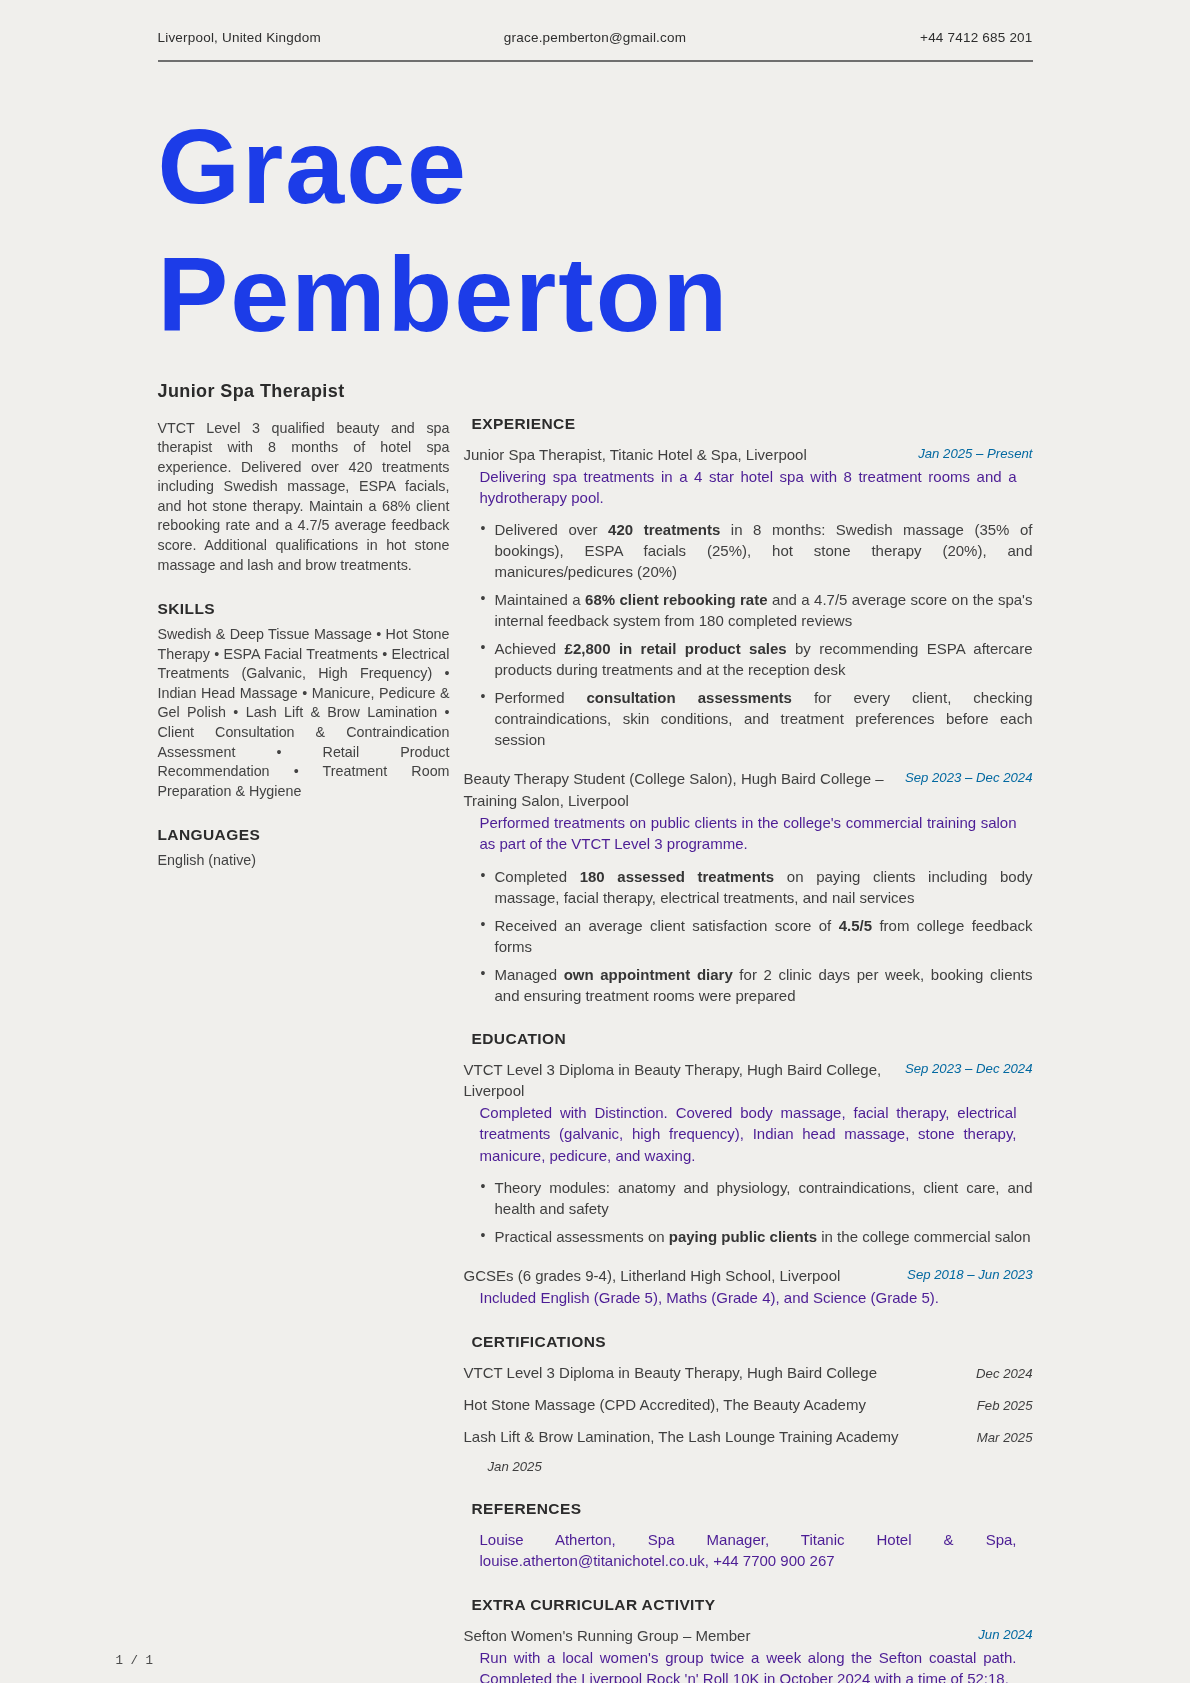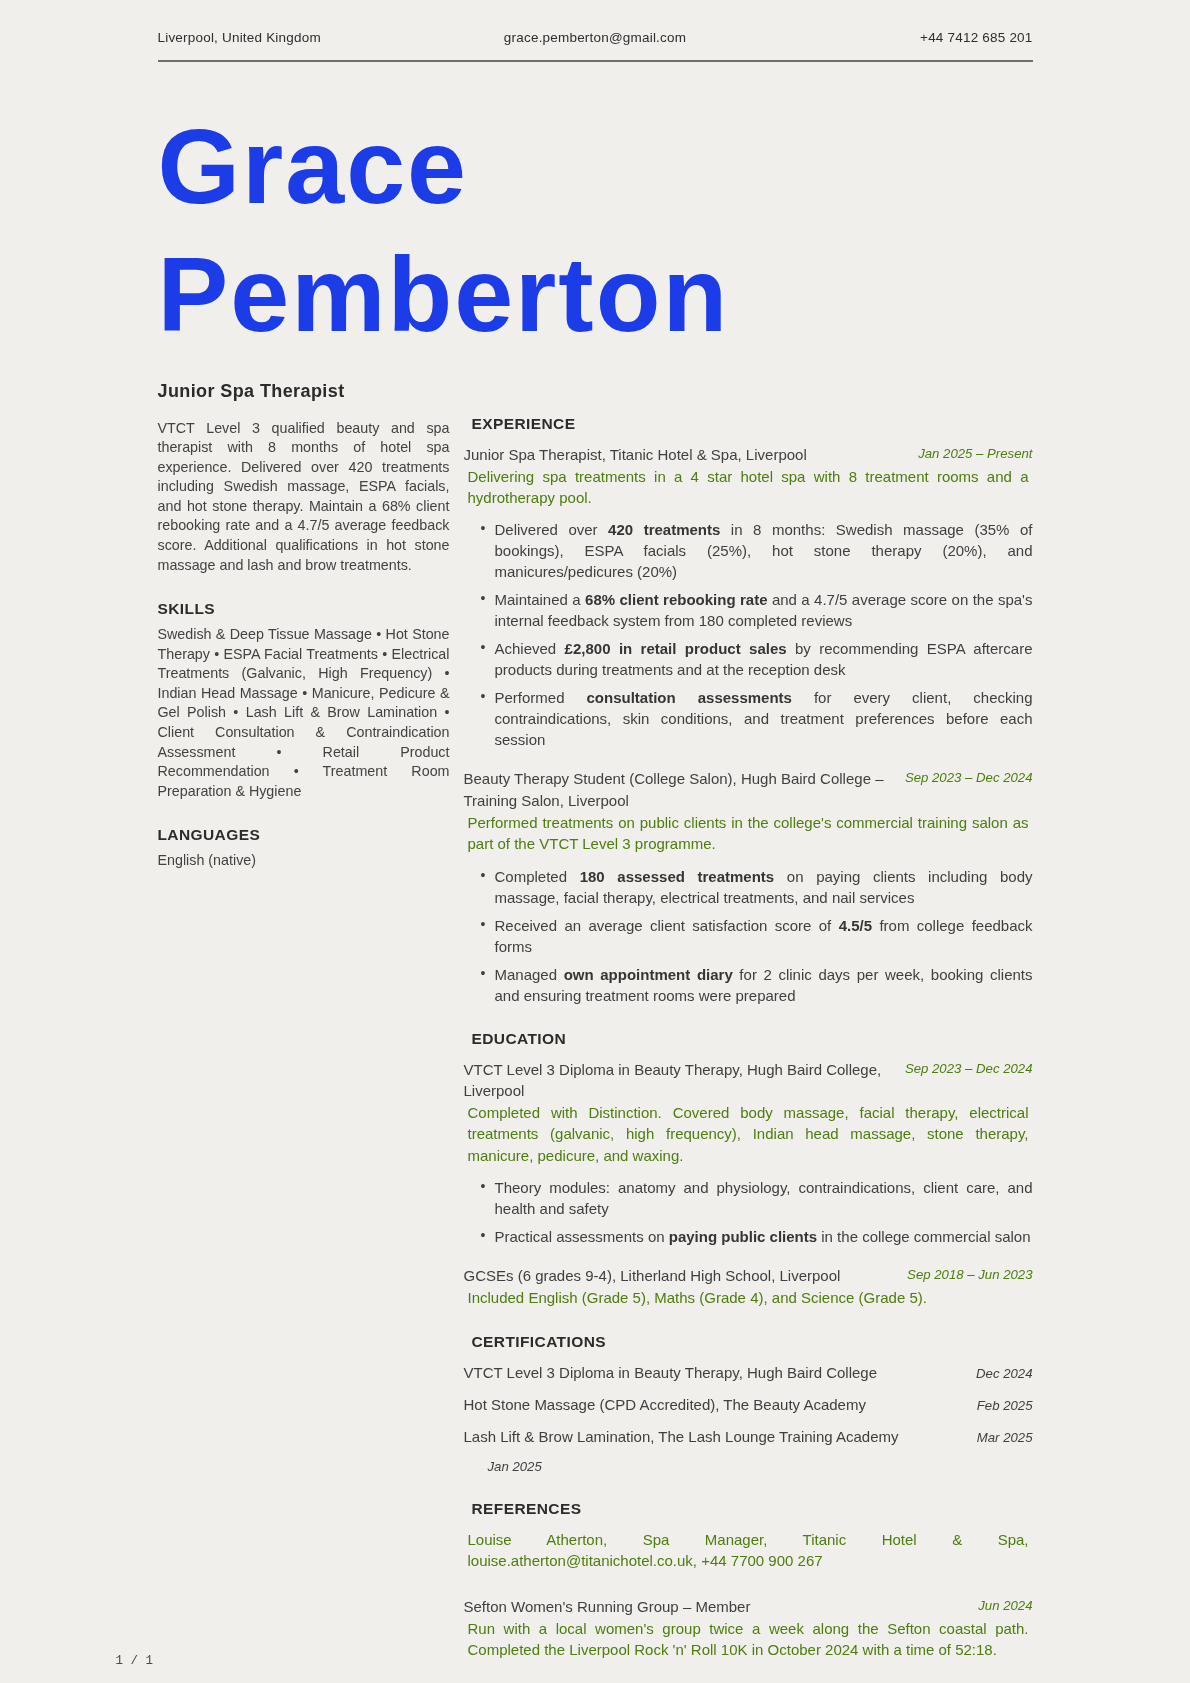--- a/index.html
+++ b/index.html
@@ -61,26 +61,26 @@
   .section-heading {
     font-size:15.5px; font-weight:700; color:#2b2b2b;
     letter-spacing:0.4px; margin:0 8px 11px;
   }
   .section { margin-bottom:24px; }
 
   .entry { margin-bottom:13px; }
   .entry-head { font-size:15px; color:#3f3f3f; line-height:1.42; }
   .entry-date {
     float:right; font-style:italic; font-size:13.2px;
-    color:#4d7c0f; margin-left:14px; white-space:nowrap;
+    color:#0369a1; margin-left:14px; white-space:nowrap;
     position:relative; top:1px;
   }
   .entry-desc {
-    font-size:15px; color:#4d7c0f; line-height:1.42;
-    text-align:justify; margin:1px 4px 0;
+    font-size:15px; color:#4c1d95; line-height:1.42;
+    text-align:justify; margin:1px 16px 0;
   }
   ul.bullets { margin:11px 0 18px; padding:0 0 0 31px; list-style:none; }
   ul.bullets li {
     position:relative;
     font-size:15px; color:#3f3f3f; line-height:1.4;
     margin-bottom:7px; text-align:justify;
   }
   ul.bullets li::before {
     content:"\2022";
     position:absolute; left:-14px; top:0px;
@@ -205,20 +205,21 @@
           <span class="cert-date">Jan 2025</span>
         </div>
       </div>
 
       <div class="section">
         <div class="section-heading">REFERENCES</div>
         <p class="entry-desc">Louise Atherton, Spa Manager, Titanic Hotel &amp; Spa, louise.atherton@titanichotel.co.uk, +44 7700 900 267</p>
       </div>
 
       <div class="section">
+        <div class="section-heading">EXTRA CURRICULAR ACTIVITY</div>
         <div class="entry">
           <div class="entry-head">
             <span class="entry-date">Jun 2024</span>
             <span>Sefton Women's Running Group – Member</span>
           </div>
           <p class="entry-desc">Run with a local women's group twice a week along the Sefton coastal path. Completed the Liverpool Rock 'n' Roll 10K in October 2024 with a time of 52:18.</p>
         </div>
       </div>
 
     </div>

